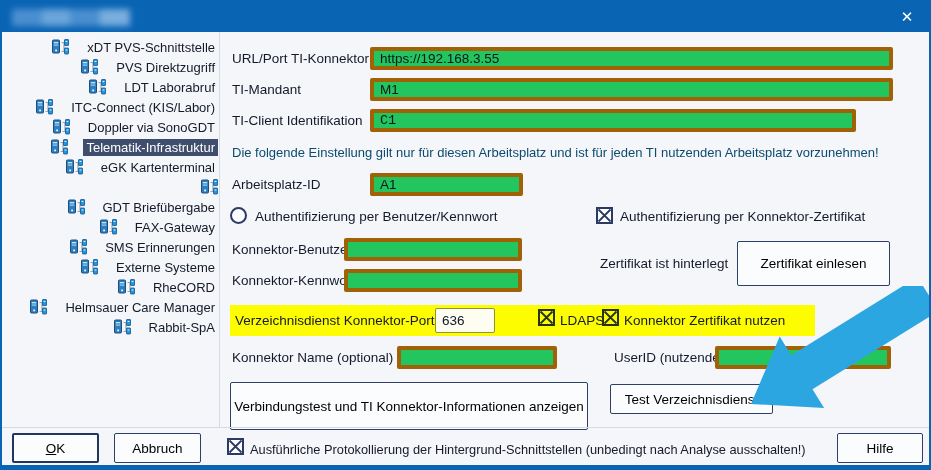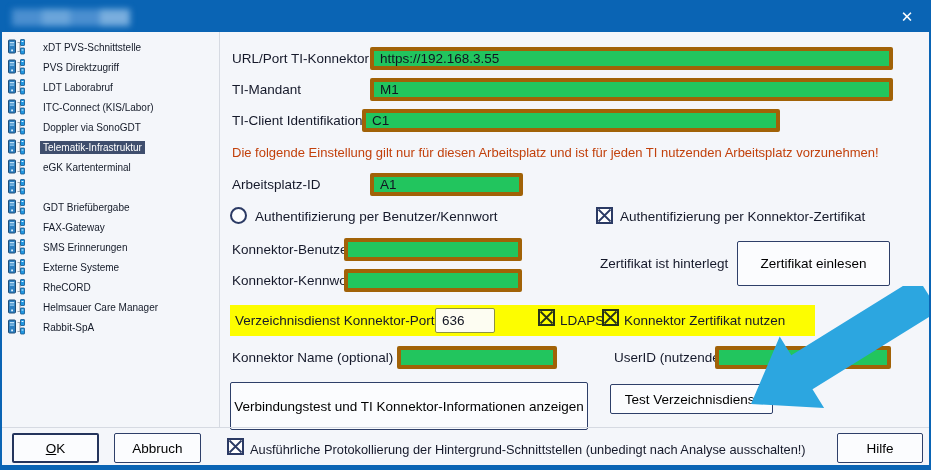--- a/index.html
+++ b/index.html
@@ -11,21 +11,21 @@
     overflow:hidden;
   }
   
   #titlebar { position:absolute; left:0; top:0; width:100%; height:30px; background:#0a64b4; }
   #title-blur { position:absolute; left:10px; top:7px; width:118px; height:17px; filter:blur(3px); display:flex; }
   #title-blur span { display:inline-block; height:100%; }
   .close-x { position:absolute; right:10px; top:4px; width:24px; height:22px; color:#ffffff;
     font-size:15px; text-align:center; line-height:22px; cursor:pointer; }
   
   #sidebar { position:absolute; left:6px; top:35px; width:210px; }
-  .side-item { display:flex; align-items:center; height:20px; gap:15px; font-size:10px; color:#141a28; cursor:pointer; white-space:nowrap; }
+  .side-item { display:flex; align-items:center; height:20px; gap:15px; font-size:13px; color:#141a28; cursor:pointer; white-space:nowrap;justify-content:flex-end; }
   .side-item .lbl { padding:1px 3px; }
   .side-item.selected .lbl { background:#3f4e6d; color:#ffffff; }
   .vdivider { position:absolute; left:217px; top:30px; width:1px; height:395px; background:#d6dae2; }
   .hdivider { position:absolute; left:0; top:425px; width:100%; height:1px; background:#d6dae2; }
   
   .abs { position:absolute; }
   .flabel { font-size:13.5px; color:#15192a; white-space:nowrap; }
   .finput {
     height:23px; border:4px solid #a16207; background:#22c55e; border-radius:2px;
     font-family:"Liberation Sans", sans-serif; font-size:13.5px; color:#111522; padding:0 6px; outline:none;
@@ -33,21 +33,21 @@
   .btn {
     background:#fbfcfe; border:1px solid #2e3f69; border-radius:2px; color:#000000;
     font-family:"Liberation Sans", sans-serif; font-size:13.5px; cursor:pointer;
   }
   .btn.default { border-width:2px; border-color:#24345c; }
   .radio { width:17px; height:17px; border:2px solid #2b3a64; border-radius:50%; background:#fcfdff; display:inline-block; cursor:pointer; }
   .cb { width:17px; height:17px; display:inline-block; cursor:pointer; }
   #yellow-band { background:#fdfd00; }
   #port-input { border:1px solid #8d9245; background:#fdfdf2; }
   #arrow-svg { pointer-events:none; }
-  .info { font-size:13px; color:#c2410c; white-space:nowrap; }
+  .info { font-size:13px; color:#0c4a6e; white-space:nowrap; }
   .footer-label { font-size:12.8px; color:#15192a; white-space:nowrap; }
 </style>
 </head>
 <body>
 
 <div id="dialog">
 
   <div id="titlebar">
     <div id="title-blur">
       <span style="width:30px;background:#4b8fd0;"></span>
@@ -272,21 +272,21 @@
 
   <div class="vdivider"></div>
 
   <div class="abs flabel" style="left:230px; top:49px;">URL/Port TI-Konnektor</div>
   <input class="abs finput" style="left: 368px; top: 45px; width: 523px;" value="https://192.168.3.55">
 
   <div class="abs flabel" style="left:230px; top:80px;">TI-Mandant</div>
   <input class="abs finput" style="left: 368px; top: 76px; width: 523px;" value="M1">
 
   <div class="abs flabel" style="left:230px; top:111px;">TI-Client Identifikation</div>
-  <input class="abs finput" style="left: 360px; top: 107px; width: 418px;" value="C1">
+  <input class="abs finput" style="left: 368px; top: 107px; width: 486px; font-family: Liberation Mono, monospace;" value="C1">
 
   <div class="abs info" style="left:230px; top:143px;">Die folgende Einstellung gilt nur für diesen Arbeitsplatz und ist für jeden TI nutzenden Arbeitsplatz vorzunehmen!</div>
 
   <div class="abs flabel" style="left:230px; top:175px;">Arbeitsplatz-ID</div>
   <input class="abs finput" style="left: 368px; top: 171px; width: 153px;" value="A1">
 
   <span class="abs radio" style="left:228px; top:205px;"></span>
   <div class="abs flabel" style="left:253px; top:207px;">Authentifizierung per Benutzer/Kennwort</div>
   <svg class="abs cb" style="left:594px; top:205px;" viewBox="0 0 17 17">
     <rect x="1" y="1" width="15" height="15" fill="#ffffff" stroke="#2b3a64" stroke-width="2"></rect>

